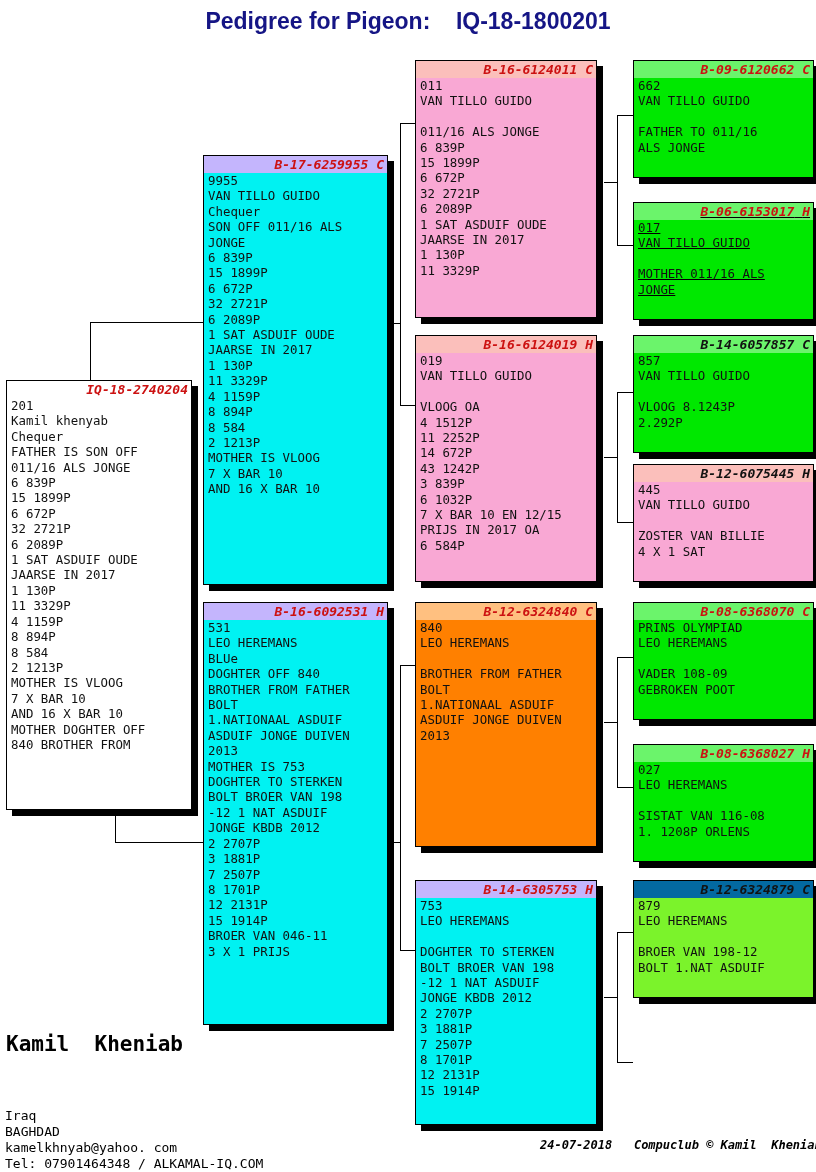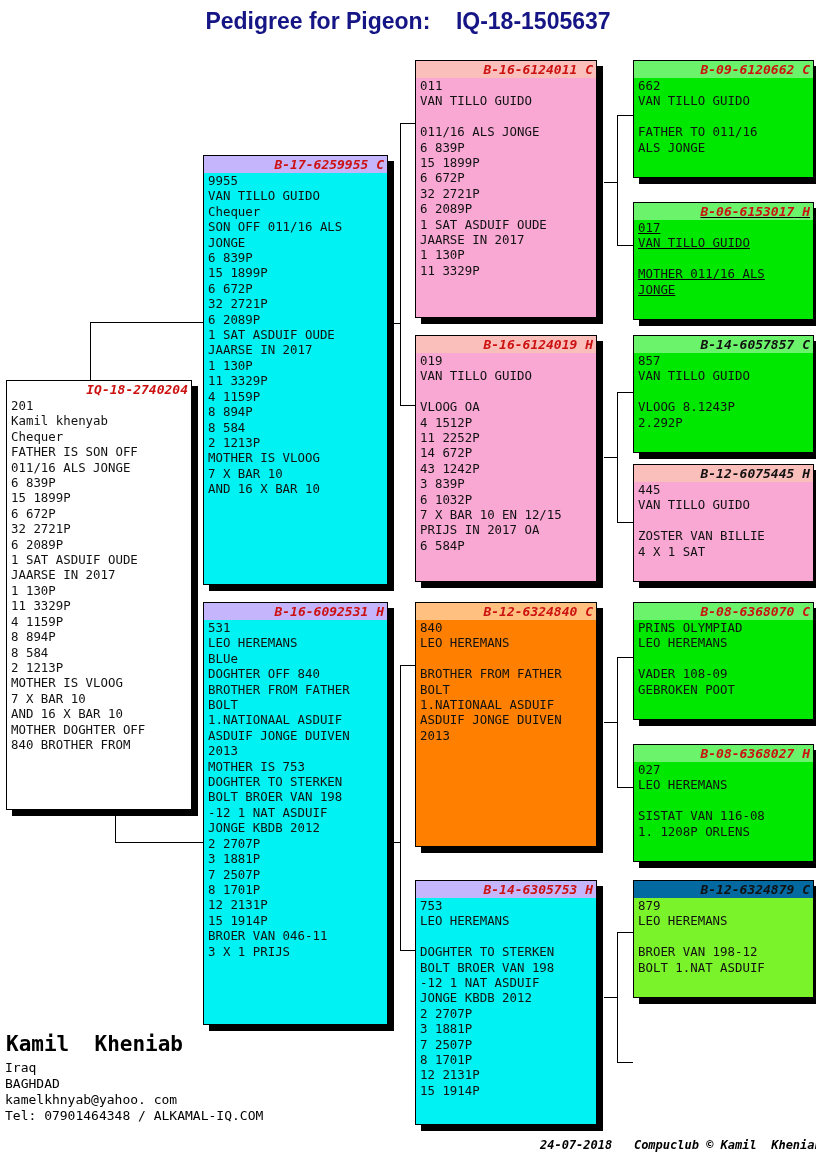--- a/index.html
+++ b/index.html
@@ -56,36 +56,36 @@
   .lnh{height:1px;}
   .lnv{width:1px;}
 
   
   .owner-name{
     position:absolute;left:6px;top:1032px;
     font-family:"DejaVu Sans Mono","Liberation Mono",monospace;
     font-size:21px;font-weight:bold;color:#000;white-space:pre;
   }
   .owner-lines{
-    position:absolute;left:5px;top:1060px;
+    position:absolute;left:5px;top:1108px;
     font-family:"DejaVu Sans Mono","Liberation Mono",monospace;
     font-size:13px;line-height:16px;color:#000;white-space:pre;
   }
   .credit{
     position:absolute;left:540px;top:1138px;
     font-family:"DejaVu Sans Mono","Liberation Mono",monospace;
     font-size:12px;font-style:italic;font-weight:bold;color:#000;white-space:pre;
   }
 </style>
 </head>
 <body>
 
 <div id="stage">
 
-  <div class="title">Pedigree for Pigeon:    IQ-18-1505637</div>
+  <div class="title">Pedigree for Pigeon:    IQ-18-1800201</div>
 
   <div class="ln lnv" style="left:90px;top:322px;height:265px;"></div>
   <div class="ln lnh" style="left:90px;top:322px;width:113px;"></div>
   <div class="ln lnh" style="left:90px;top:386px;width:95px;"></div>
   <div class="ln lnh" style="left:90px;top:587px;width:26px;"></div>
   <div class="ln lnv" style="left:115px;top:587px;height:255px;"></div>
   <div class="ln lnh" style="left:115px;top:842px;width:88px;"></div>
 
   <div class="ln lnv" style="left:400px;top:123px;height:282px;"></div>
   <div class="ln lnh" style="left:400px;top:123px;width:15px;"></div>

